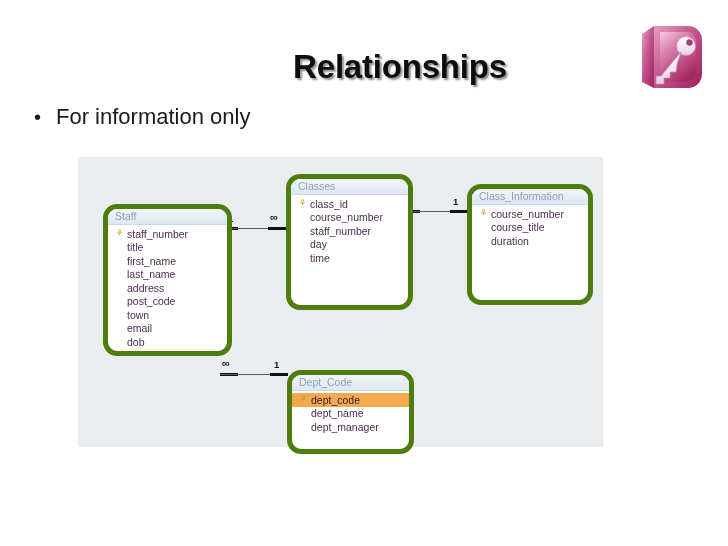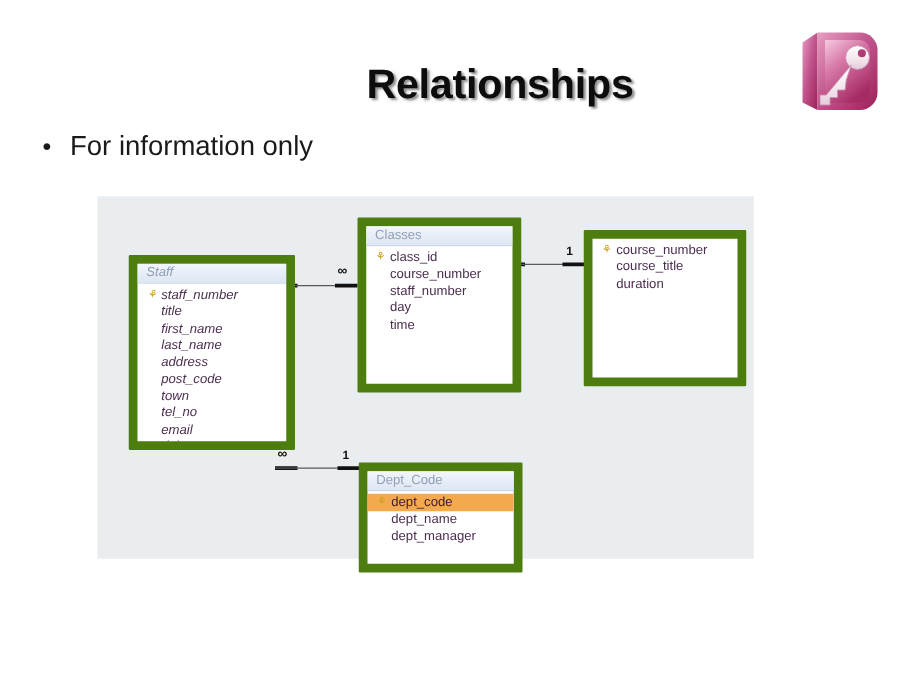--- a/index.html
+++ b/index.html
@@ -68,22 +68,22 @@
     top: 157px;
     width: 525px;
     height: 290px;
     background: #eaedf0;
   }
 
   
   .table-box {
     position: absolute;
     background: #ffffff;
-    border: 7px solid #4d7c0f;
-    border-radius: 1px;
+    border: 5px solid #4d7c0f;
+    border-radius: 14px;
     box-shadow: 0 0 0 1px rgba(255,255,255,0.6) inset;
     overflow: hidden;
   }
   .table-header {
     height: 15px;
     line-height: 15px;
     padding: 0 0 0 7px;
     font-size: 10.5px;
     color: #8f9fb5;
     background: linear-gradient(to bottom, #f3f7fb 0%, #e6edf6 55%, #dde7f3 100%);
@@ -201,21 +201,21 @@
   <div class="rel-endcap" style="left:372px; top:53px; width:18px;"></div>
   <div class="rel-label inf" style="left:326px; top:38px;">∞</div>
   <div class="rel-label" style="left:375px; top:40px;">1</div>
 
   <div class="rel-endcap" style="left:142px; top:216px; width:18px;"></div>
   <div class="rel-line" style="left:142px; top:217px; width:68px;"></div>
   <div class="rel-endcap" style="left:192px; top:216px; width:18px;"></div>
   <div class="rel-label inf" style="left:144px; top:201px;">∞</div>
   <div class="rel-label" style="left:196px; top:203px;">1</div>
 
-  <div class="table-box" style="left:25px; top:47px; width:119px; height:142px;font-style:italic;">
+  <div class="table-box" style="left:25px; top:47px; width:119px; height:142px;">
     <div class="table-header">Staff</div>
     <ul class="field-list">
       <li class="field-row">
           <span class="key-slot">⚘</span>
           <span class="field-name">staff_number</span>
         </li>
       <li class="field-row">
           <span class="key-slot"></span>
           <span class="field-name">title</span>
         </li>
@@ -231,24 +231,20 @@
           <span class="key-slot"></span>
           <span class="field-name">address</span>
         </li>
       <li class="field-row">
           <span class="key-slot"></span>
           <span class="field-name">post_code</span>
         </li>
       <li class="field-row">
           <span class="key-slot"></span>
           <span class="field-name">town</span>
-        </li>
-      <li class="field-row">
-          <span class="key-slot"></span>
-          <span class="field-name">tel_no</span>
         </li>
       <li class="field-row">
           <span class="key-slot"></span>
           <span class="field-name">email</span>
         </li>
       <li class="field-row">
           <span class="key-slot"></span>
           <span class="field-name">dob</span>
         </li>
 
@@ -275,20 +271,21 @@
           <span class="field-name">day</span>
         </li>
       <li class="field-row">
           <span class="key-slot"></span>
           <span class="field-name">time</span>
         </li>
     </ul>
   </div>
 
   <div class="table-box" style="left:389px; top:27px; width:116px; height:111px;">
+    <div class="table-header">Class_Information</div>
     <ul class="field-list">
       <li class="field-row">
           <span class="key-slot">⚘</span>
           <span class="field-name">course_number</span>
         </li>
       <li class="field-row">
           <span class="key-slot"></span>
           <span class="field-name">course_title</span>
         </li>
       <li class="field-row">

